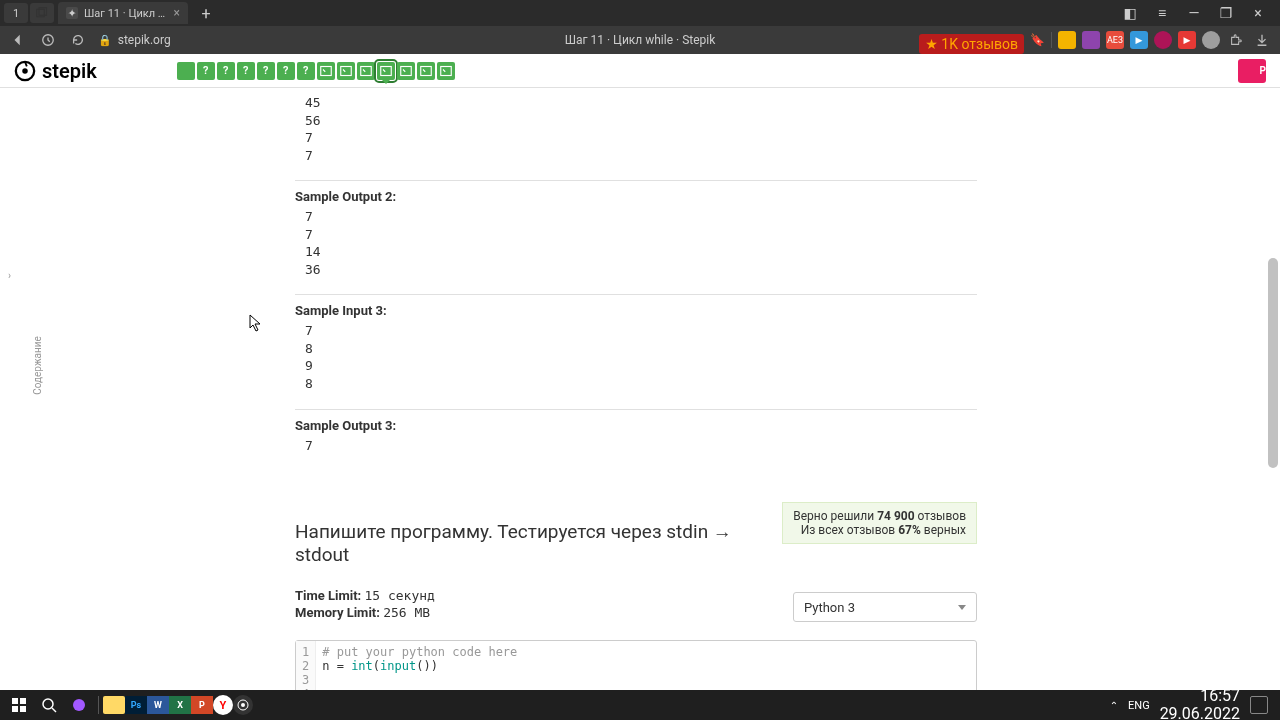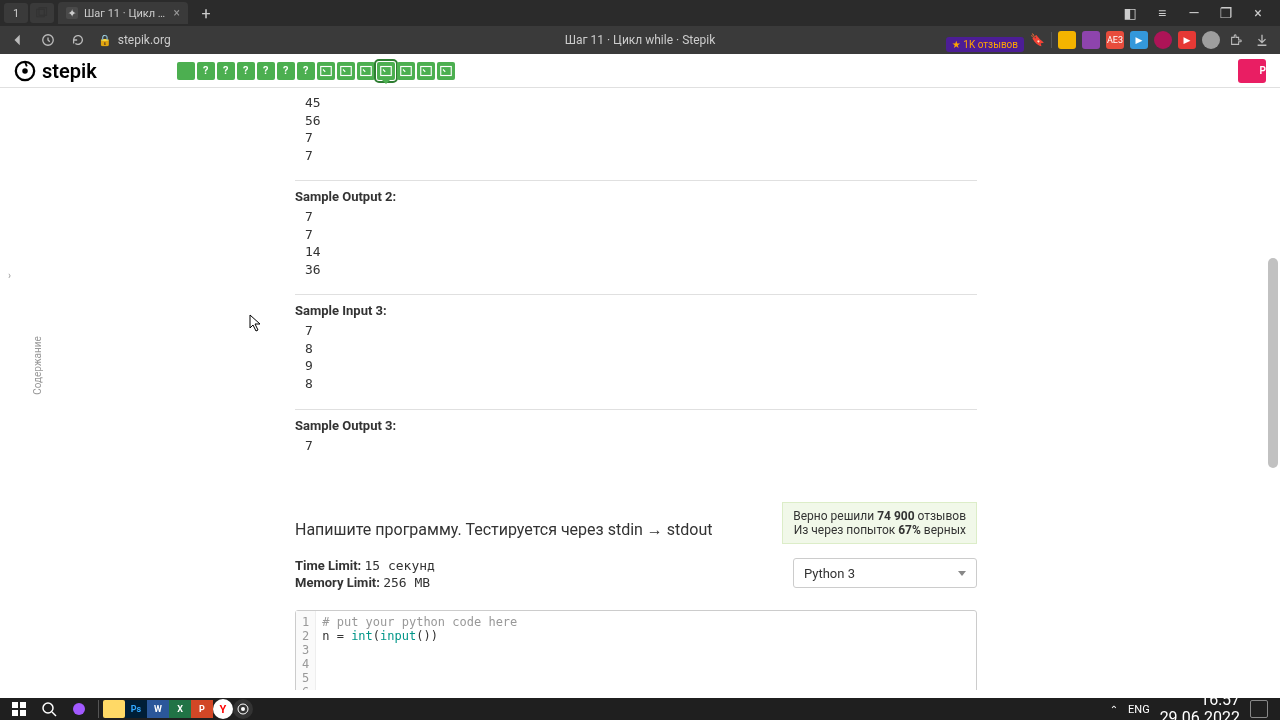--- a/index.html
+++ b/index.html
@@ -19,21 +19,21 @@
 .browser-ctrl { color: #ccc; width: 20px; height: 20px; display: flex; align-items: center; justify-content: center; font-size: 14px; }
 
 .browser-bar { background: #3a3a3a; height: 28px; display: flex; align-items: center; padding: 0 8px; gap: 10px; }
 .nav-btn { color: #bbb; width: 20px; height: 20px; display: flex; align-items: center; justify-content: center; }
 .nav-btn svg { width: 14px; height: 14px; fill: currentColor; }
 .url-bar { flex: 1; display: flex; align-items: center; gap: 6px; }
 .url-lock { color: #999; font-size: 11px; }
 .url-text { color: #ccc; font-size: 12px; }
 .url-center { position: absolute; left: 50%; transform: translateX(-50%); color: #ccc; font-size: 12px; }
 .ext-area { display: flex; gap: 6px; align-items: center; }
-.reviews-badge { background: #4c1d95; color: #ffa500; font-size: 10px; padding: 2px 6px; border-radius: 3px; margin-top: 8px; }
+.reviews-badge { background: #b91c1c; color: #ffa500; font-size: 14px; padding: 2px 6px; border-radius: 3px; margin-top: 8px; }
 .bookmark-icon { color: #999; font-size: 12px; }
 .ext-icon { width: 18px; height: 18px; border-radius: 3px; display: flex; align-items: center; justify-content: center; font-size: 9px; color: #fff; }
 .ext-1 { background: #f4b400; }
 .ext-2 { background: #8e44ad; }
 .ext-3 { background: #e74c3c; }
 .ext-4 { background: #3498db; }
 .ext-5 { background: #ad1457; border-radius: 50%; }
 .ext-6 { background: #e53935; }
 .ext-7 { background: #9e9e9e; border-radius: 50%; }
 .ext-puzzle { color: #bbb; }
@@ -57,26 +57,26 @@
 
 
 .page-wrap { position: absolute; top: 88px; left: 20px; right: 0; bottom: 30px; overflow-y: auto; }
 .content { max-width: 682px; margin: 0 auto; margin-left: 275px; padding-top: 6px; }
 .sample-block { border-bottom: 1px solid #e0e0e0; padding-bottom: 16px; margin-bottom: 8px; }
 .sample-label { font-weight: 700; font-size: 13px; margin-bottom: 4px; }
 .sample-line { font-family: Menlo, Consolas, monospace; font-size: 13px; padding-left: 10px; line-height: 1.35; }
 .sample-block.last { border-bottom: none; }
 
 .task-row { display: flex; align-items: flex-start; margin-top: 50px; gap: 20px; }
-.task-title { font-size: 16px; font-weight: 400; }
+.task-title { font-size: 19px; font-weight: 400; }
 .stats-box { margin-left: auto; background: #f1f8e9; border: 1px solid #dcedc8; padding: 6px 10px; font-size: 12px; text-align: right; margin-top: -18px; }
 .stats-box .stat-line { white-space: nowrap; }
 .stats-box b { font-weight: 700; text-align: right; }
 
-.limits-row { display: flex; align-items: flex-start; margin-top: 14px; }
+.limits-row { display: flex; align-items: flex-end; margin-top: 22px; }
 .limits { font-size: 13px; }
 .limits .limit { margin-bottom: 2px; }
 .limits b { font-weight: 700; }
 .limits .mono { font-family: Menlo, Consolas, monospace; }
 .lang-select { margin-left: auto; width: 184px; height: 30px; border: 1px solid #ccc; border-radius: 3px; display: flex; align-items: center; padding: 0 10px; font-size: 13px; background: #fff; position: relative; }
 .lang-select::after { content: ""; position: absolute; right: 10px; width: 0; height: 0; border-left: 4px solid transparent; border-right: 4px solid transparent; border-top: 5px solid #888; }
 
 .code-editor { border: 1px solid #ccc; border-radius: 3px; margin-top: 18px; display: flex; font-family: Menlo, Consolas, monospace; font-size: 12px; min-height: 90px; }
 .gutter { background: #fafafa; border-right: 1px solid #eee; padding: 4px 6px; color: #999; text-align: right; line-height: 14px; }
 .gutter div { height: 14px; }
@@ -84,21 +84,21 @@
 .code-line { height: 14px; white-space: pre; }
 .tok-comment { color: #999; }
 .tok-func { color: #009688; }
 .tok-paren { color: #333; }
 
 
 .scroll-track { position: absolute; right: 2px; top: 88px; width: 10px; height: 600px; }
 .scroll-thumb { position: absolute; right: 0; width: 10px; height: 210px; top: 170px; background: #c1c1c1; border-radius: 5px; }
 
 
-.taskbar { position: absolute; bottom: 0; left: 0; right: 0; height: 22px; background: #1f1f1f; display: flex; align-items: center; padding: 0 4px; }
+.taskbar { position: absolute; bottom: 0; left: 0; right: 0; height: 30px; background: #1f1f1f; display: flex; align-items: center; padding: 0 4px; }
 .tb-item { width: 30px; height: 26px; display: flex; align-items: center; justify-content: center; color: #fff; font-size: 14px; }
 .tb-item svg { width: 16px; height: 16px; fill: currentColor; }
 .tb-div { width: 1px; height: 18px; background: #555; margin: 0 4px; }
 .tb-right { margin-left: auto; display: flex; align-items: center; gap: 10px; padding-right: 8px; }
 .tb-lang { color: #fff; font-size: 11px; }
 .tb-time { color: #fff; font-size: 16px; text-align: right; line-height: 1.1; }
 .tb-chevron { color: #fff; font-size: 10px; }
 .tb-notif { width: 18px; height: 18px; border: 1px solid #888; border-radius: 2px; }
 .cursor-arrow { position: absolute; left: 249px; top: 314px; pointer-events: none; }
 </style>
@@ -269,21 +269,21 @@
 
     <div class="sample-block last">
       <div class="sample-label">Sample Output 3:</div>
       <div class="sample-line">7</div>
     </div>
 
     <div class="task-row">
       <div class="task-title">Напишите программу. Тестируется через stdin → stdout</div>
       <div class="stats-box">
         <div class="stat-line"><span>Верно решили </span><b>74 900</b><span> отзывов</span></div>
-        <div class="stat-line"><span>Из через попыток </span><b>67%</b><span> верных</span></div>
+        <div class="stat-line"><span>Из всех отзывов </span><b>67%</b><span> верных</span></div>
       </div>
     </div>
 
     <div class="limits-row">
       <div class="limits">
         <div class="limit"><b>Time Limit:</b> <span class="mono">15 секунд</span></div>
         <div class="limit"><b>Memory Limit:</b> <span class="mono">256 MB</span></div>
       </div>
       <div class="lang-select">
         <span>Python 3</span>

